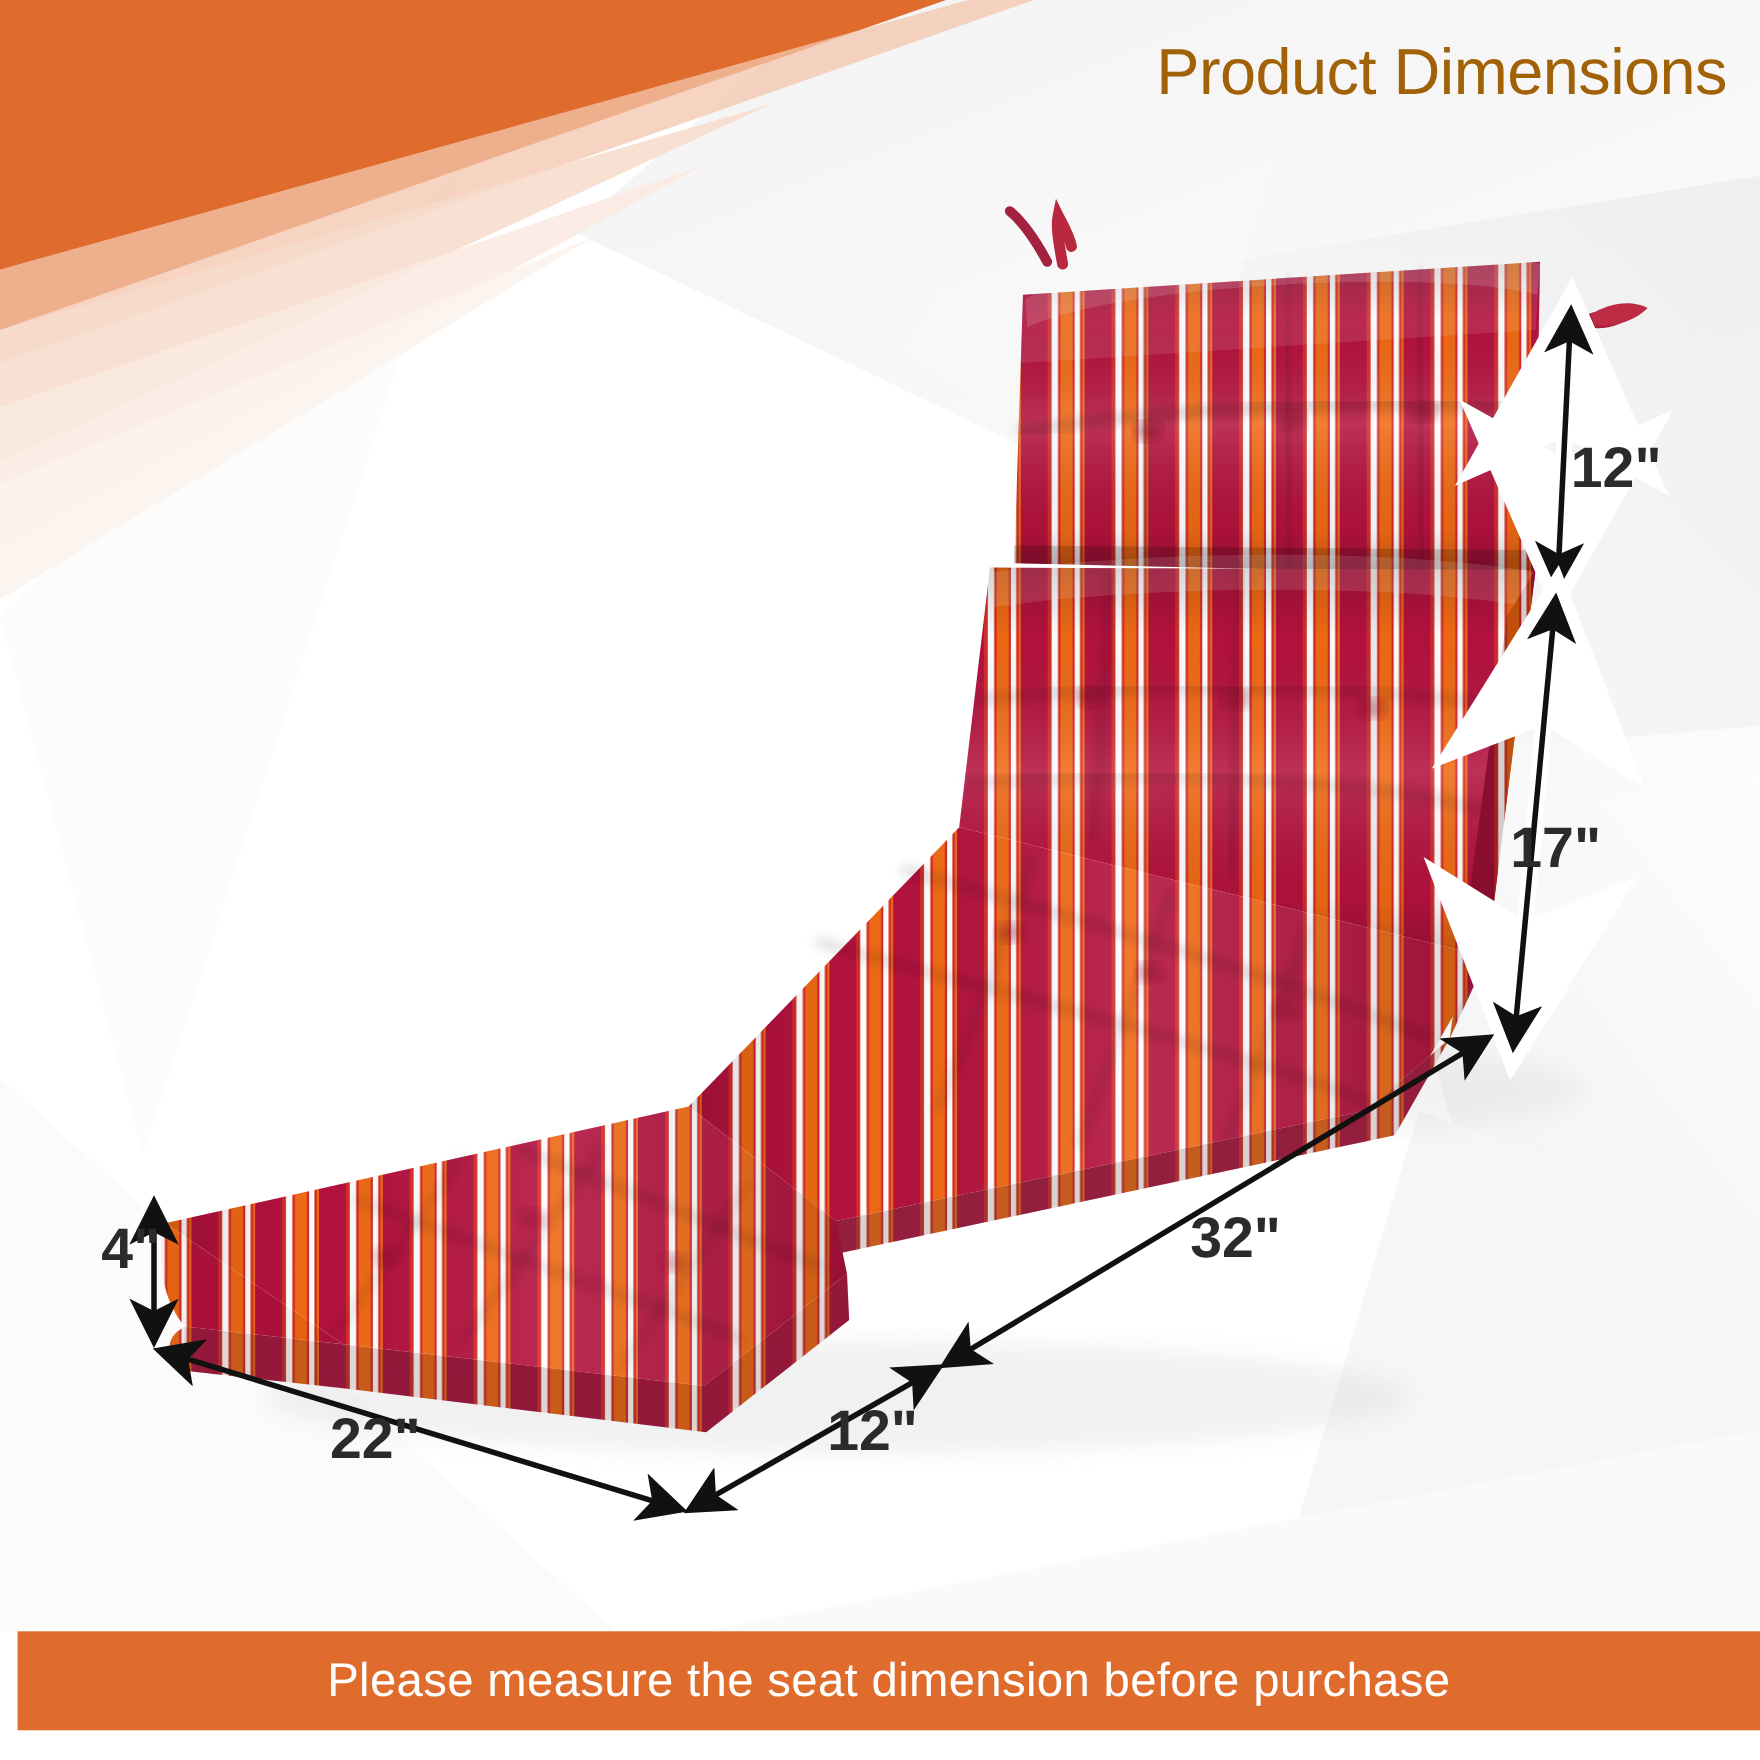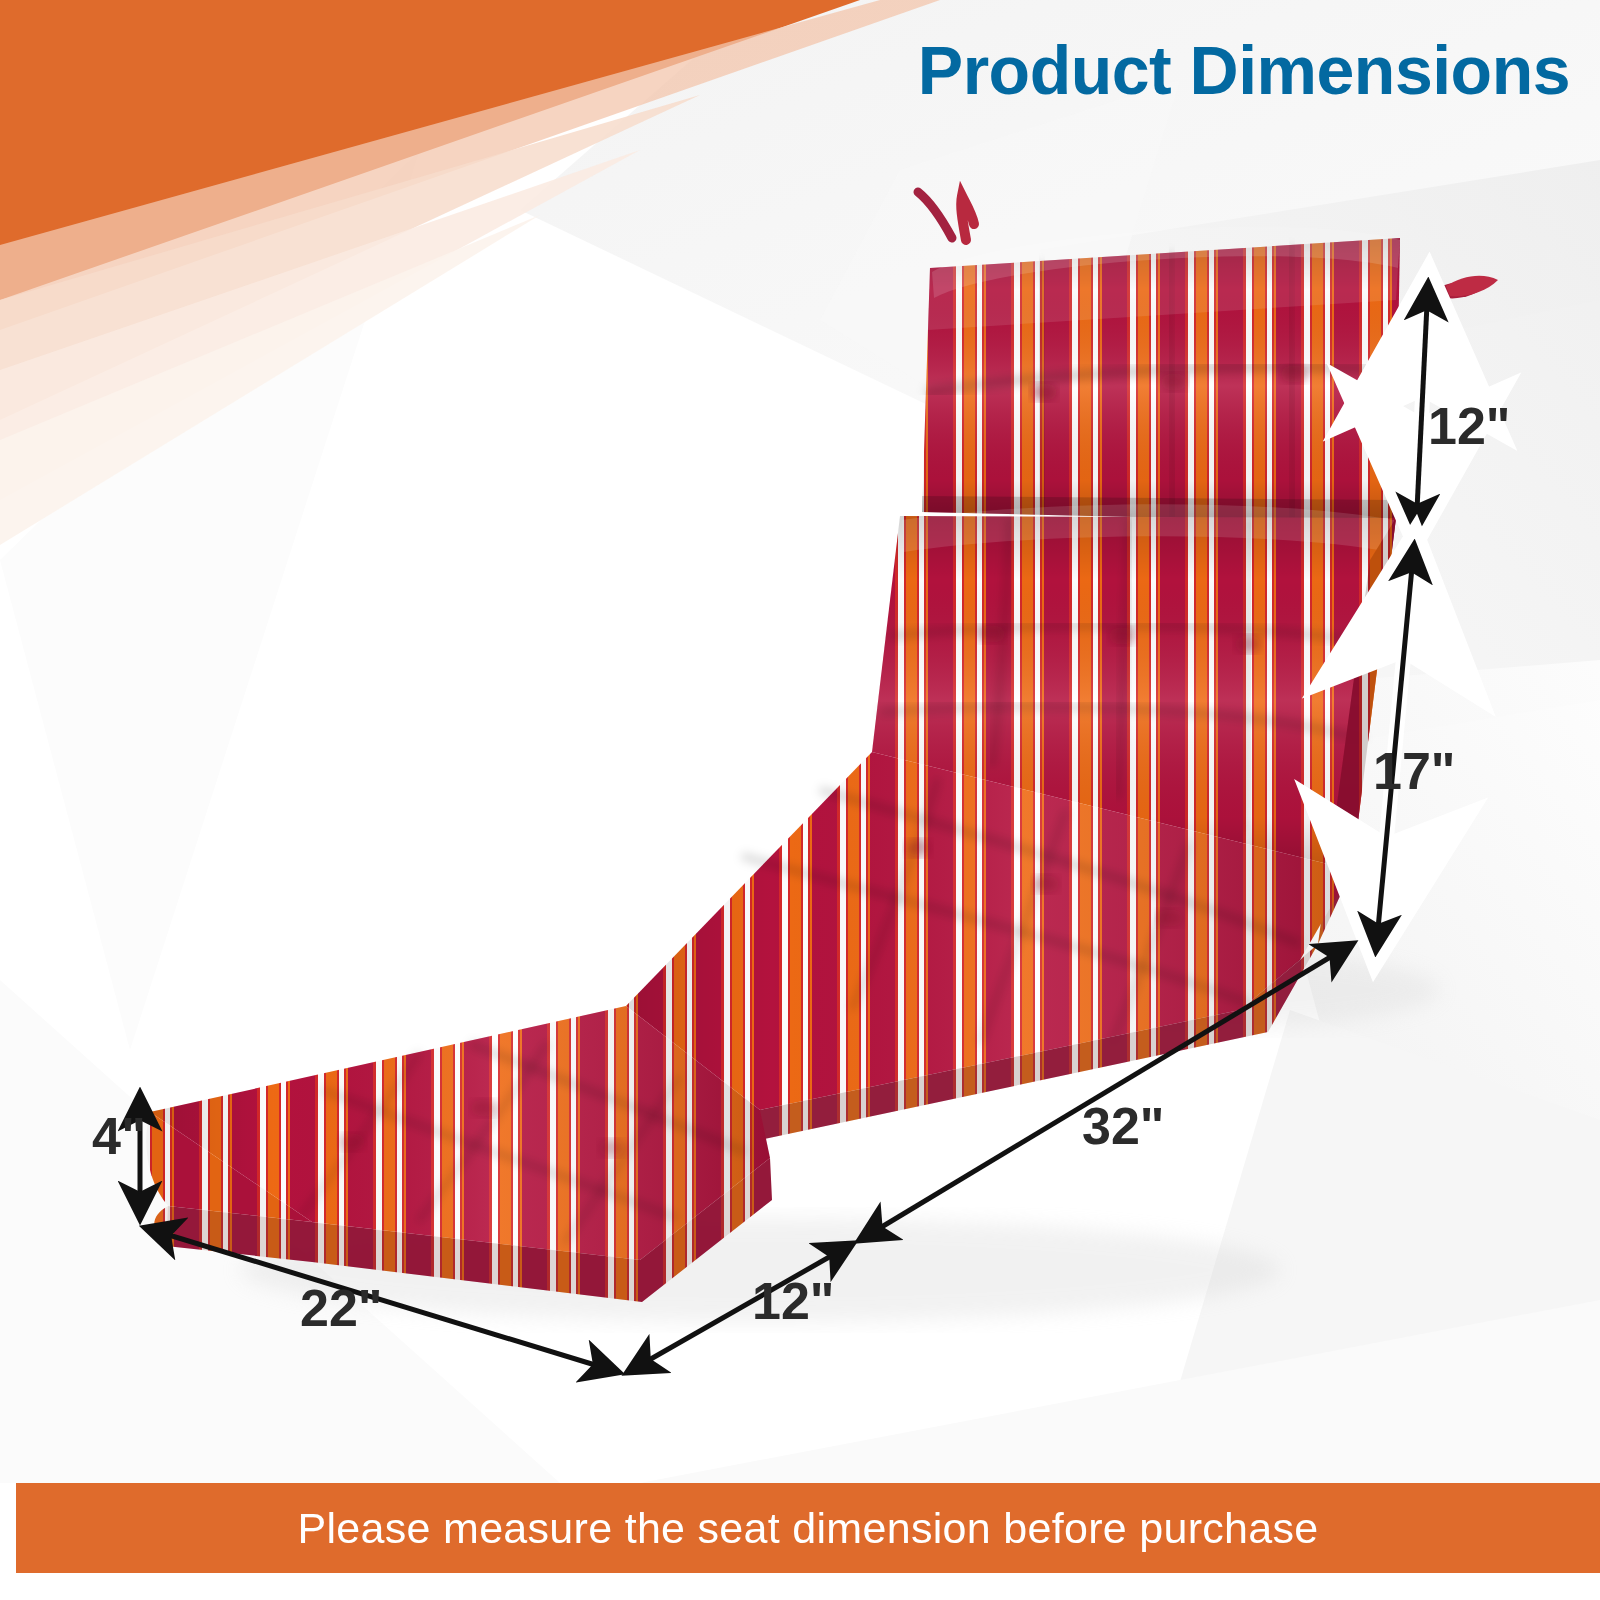--- a/index.html
+++ b/index.html
@@ -9,24 +9,24 @@
     background:#ffffff;
   }
   .stage{position:relative;width:1600px;height:1600px;overflow:hidden;background:#ffffff;}
   .layer{position:absolute;inset:0;}
   svg.layer{display:block;}
 
   
   .title{
     position:absolute;
     right:30px; top:36px;
-    font-size:68px;
-    font-weight:bold;
+    font-size:59px;
+    font-weight:normal;
     letter-spacing:-0.5px;
-    color:#0369a1;
+    color:#a16207;
     line-height:1;
     white-space:nowrap;
     z-index:40;
   }
 
   
   .banner{
     position:absolute;left:16px;right:0;
     top:1483px;height:90px;
     background:#DF6B2C;

